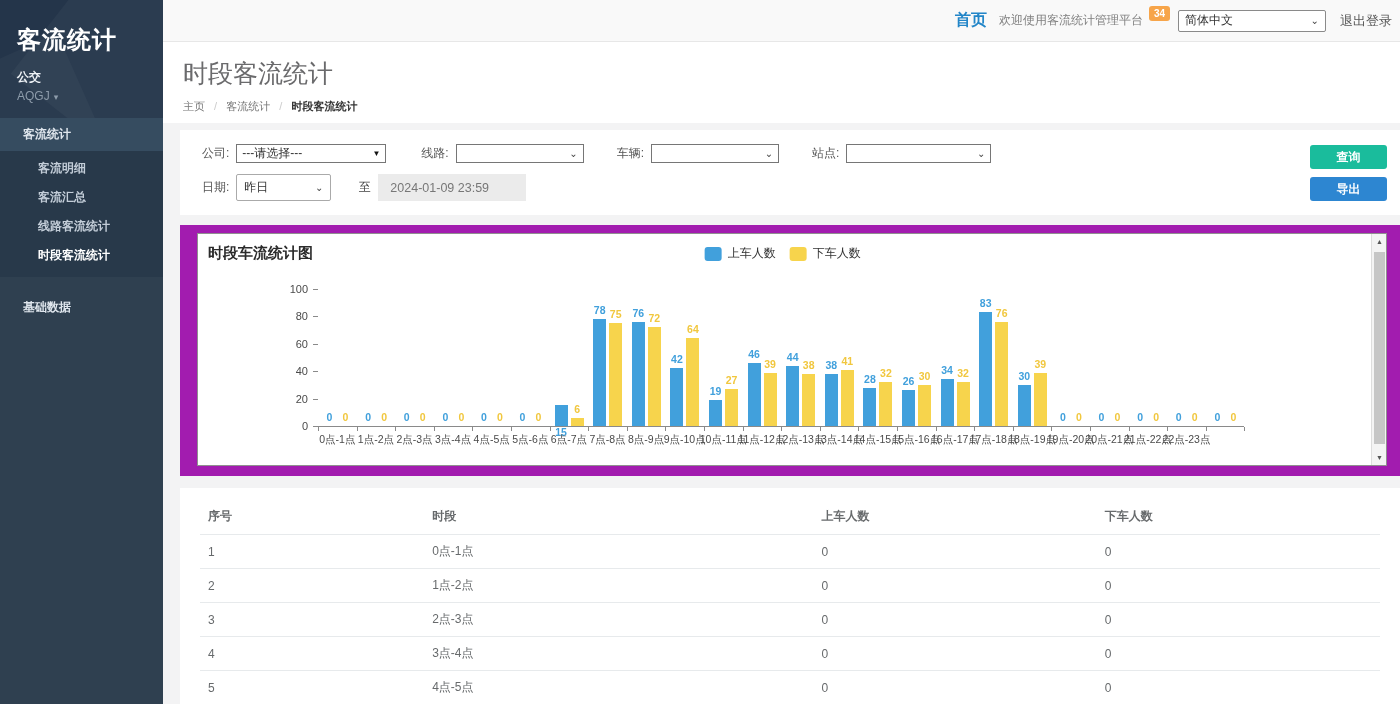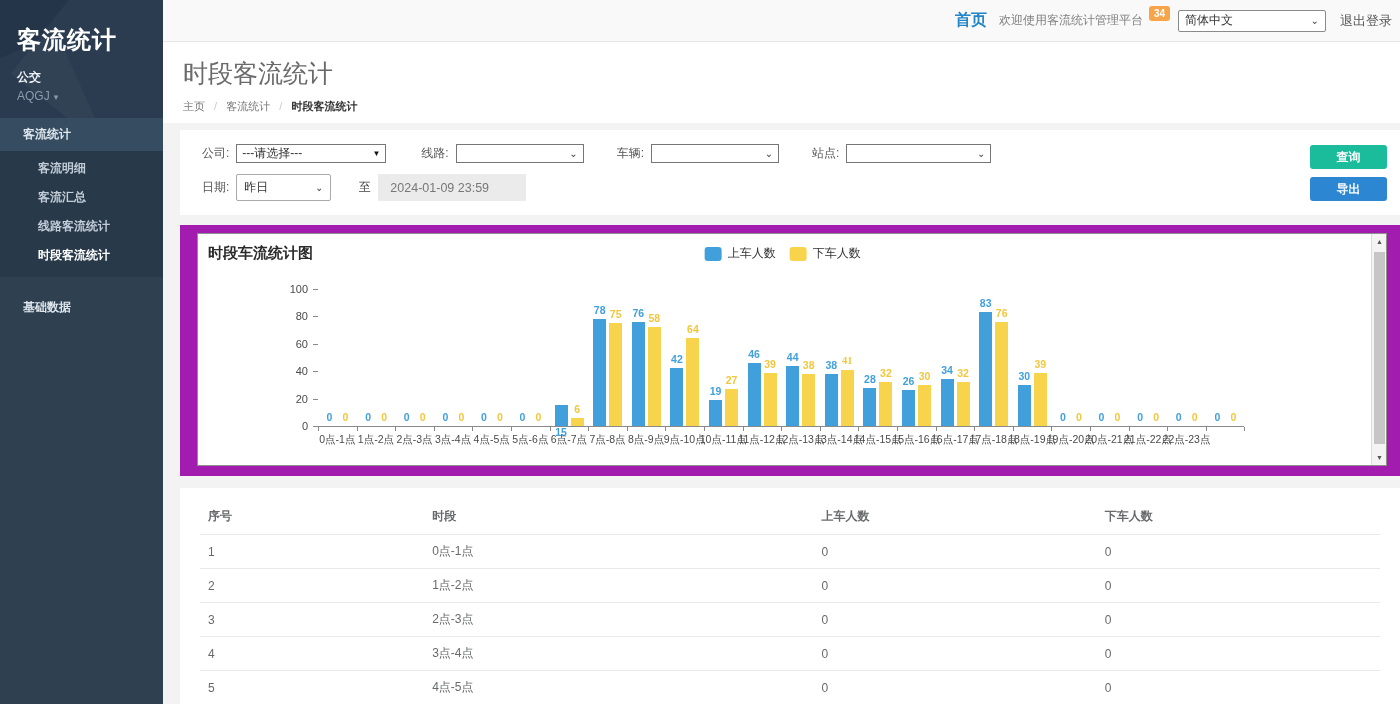--- a/index.html
+++ b/index.html
@@ -273,21 +273,21 @@
             <div class="bar-val" style="left: 364.1px; top: 168.78px; color: rgb(241, 199, 62);">6</div>
             <div class="xlabel" style="left: 340.9px; top: 199px;">6点-7点</div>
             <div class="bar" style="left: 395.2px; top: 85.14px; height: 106.86px; background: rgb(65, 160, 220);"></div>
             <div class="bar" style="left: 411.2px; top: 89.25px; height: 102.75px; background: rgb(247, 212, 76);"></div>
             <div class="bar-val" style="left: 386.7px; top: 70.14px; color: rgb(65, 160, 220);">78</div>
             <div class="bar-val" style="left: 402.7px; top: 74.25px; color: rgb(241, 199, 62);">75</div>
             <div class="xlabel" style="left: 379.5px; top: 199px;">7点-8点</div>
             <div class="bar" style="left: 433.8px; top: 87.88px; height: 104.12px; background: rgb(65, 160, 220);"></div>
             <div class="bar" style="left: 449.8px; top: 93.36px; height: 98.64px; background: rgb(247, 212, 76);"></div>
             <div class="bar-val" style="left: 425.3px; top: 72.88px; color: rgb(65, 160, 220);">76</div>
-            <div class="bar-val" style="left: 441.3px; top: 78.36px; color: rgb(241, 199, 62);">58</div>
+            <div class="bar-val" style="left: 441.3px; top: 78.36px; color: rgb(241, 199, 62);">72</div>
             <div class="xlabel" style="left: 418.1px; top: 199px;">8点-9点</div>
             <div class="bar" style="left: 472.4px; top: 134.46px; height: 57.54px; background: rgb(65, 160, 220);"></div>
             <div class="bar" style="left: 488.4px; top: 104.32px; height: 87.68px; background: rgb(247, 212, 76);"></div>
             <div class="bar-val" style="left: 463.9px; top: 119.46px; color: rgb(65, 160, 220);">42</div>
             <div class="bar-val" style="left: 479.9px; top: 89.32px; color: rgb(241, 199, 62);">64</div>
             <div class="xlabel" style="left: 456.7px; top: 199px;">9点-10点</div>
             <div class="bar" style="left: 511px; top: 165.97px; height: 26.03px; background: rgb(65, 160, 220);"></div>
             <div class="bar" style="left: 527px; top: 155.01px; height: 36.99px; background: rgb(247, 212, 76);"></div>
             <div class="bar-val" style="left: 502.5px; top: 150.97px; color: rgb(65, 160, 220);">19</div>
             <div class="bar-val" style="left: 518.5px; top: 140.01px; color: rgb(241, 199, 62);">27</div>
@@ -298,21 +298,21 @@
             <div class="bar-val" style="left: 557.1px; top: 123.57px; color: rgb(241, 199, 62);">39</div>
             <div class="xlabel" style="left: 533.9px; top: 199px;">11点-12点</div>
             <div class="bar" style="left: 588.2px; top: 131.72px; height: 60.28px; background: rgb(65, 160, 220);"></div>
             <div class="bar" style="left: 604.2px; top: 139.94px; height: 52.06px; background: rgb(247, 212, 76);"></div>
             <div class="bar-val" style="left: 579.7px; top: 116.72px; color: rgb(65, 160, 220);">44</div>
             <div class="bar-val" style="left: 595.7px; top: 124.94px; color: rgb(241, 199, 62);">38</div>
             <div class="xlabel" style="left: 572.5px; top: 199px;">12点-13点</div>
             <div class="bar" style="left: 626.8px; top: 139.94px; height: 52.06px; background: rgb(65, 160, 220);"></div>
             <div class="bar" style="left: 642.8px; top: 135.83px; height: 56.17px; background: rgb(247, 212, 76);"></div>
             <div class="bar-val" style="left: 618.3px; top: 124.94px; color: rgb(65, 160, 220);">38</div>
-            <div class="bar-val" style="left: 634.3px; top: 120.83px; color: rgb(241, 199, 62); font-family: Liberation Serif, serif;">41</div>
+            <div class="bar-val" style="left: 634.3px; top: 120.83px; color: rgb(241, 199, 62);">41</div>
             <div class="xlabel" style="left: 611.1px; top: 199px;">13点-14点</div>
             <div class="bar" style="left: 665.4px; top: 153.64px; height: 38.36px; background: rgb(65, 160, 220);"></div>
             <div class="bar" style="left: 681.4px; top: 148.16px; height: 43.84px; background: rgb(247, 212, 76);"></div>
             <div class="bar-val" style="left: 656.9px; top: 138.64px; color: rgb(65, 160, 220);">28</div>
             <div class="bar-val" style="left: 672.9px; top: 133.16px; color: rgb(241, 199, 62);">32</div>
             <div class="xlabel" style="left: 649.7px; top: 199px;">14点-15点</div>
             <div class="bar" style="left: 704px; top: 156.38px; height: 35.62px; background: rgb(65, 160, 220);"></div>
             <div class="bar" style="left: 720px; top: 150.9px; height: 41.1px; background: rgb(247, 212, 76);"></div>
             <div class="bar-val" style="left: 695.5px; top: 141.38px; color: rgb(65, 160, 220);">26</div>
             <div class="bar-val" style="left: 711.5px; top: 135.9px; color: rgb(241, 199, 62);">30</div>

